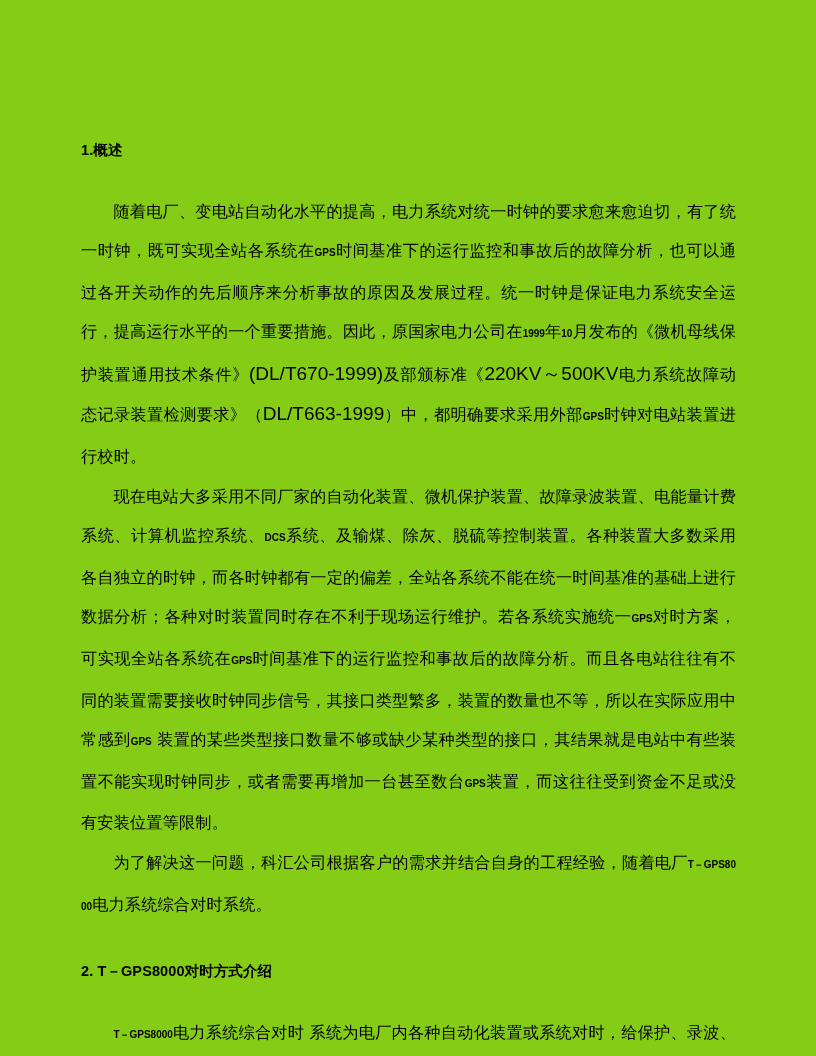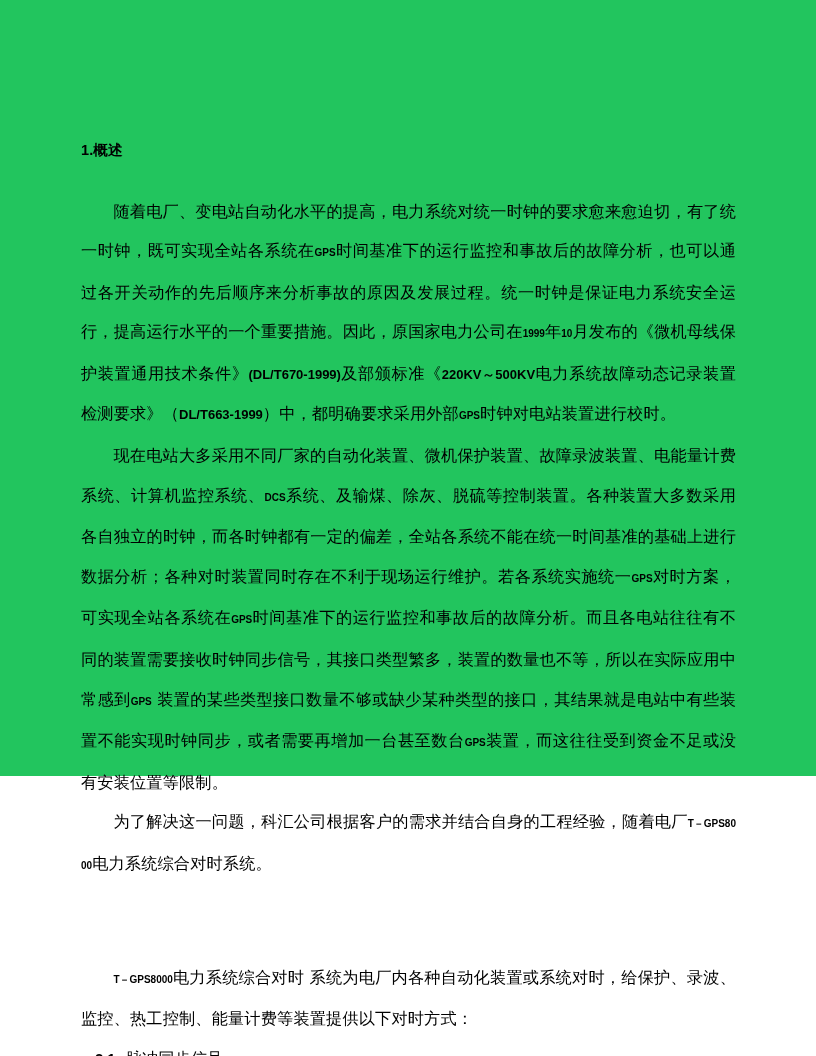--- a/index.html
+++ b/index.html
@@ -13,22 +13,22 @@
     height: 1056px;
     overflow: hidden;
     font-family: "DejaVu Serif", serif;
     color: #000000;
     -webkit-font-smoothing: none;
   }
 
   .page {
     position: relative;
     width: 816px;
-    height: 776px;
-    background: #22c55e;
+    height: 1056px;
+    background: #84cc16;
     box-sizing: border-box;
     padding-left: 28px;
   }
 
   .content {
     position: absolute;
     left: 81px;
     top: 143px;
     width: 655px;
   }
@@ -60,22 +60,22 @@
   
   .lat {
     font-family: "Liberation Sans", "DejaVu Sans", sans-serif;
     font-weight: bold;
     font-size: 10px;
     letter-spacing: 0;
   }
   
   .lat-r {
     font-family: "Liberation Sans", "DejaVu Sans", sans-serif;
-    font-weight: bold;
-    font-size: 13px;
+    font-weight: normal;
+    font-size: 19px;
     letter-spacing: 0;
   }
 
   .sub-h {
     font-family: "DejaVu Serif", serif;
     font-size: 16.2px;
     line-height: 39.6px;
     margin: 0;
     padding-left: 14px;
   }
@@ -98,20 +98,21 @@
     <div class="spacer-md"></div>
 
     <p class="p indent"><span>随着电厂、变电站自动化水平的提高，电力系统对统一时钟的要求愈来愈迫切，有了统一时钟，既可实现全站各系统在</span><span class="lat">GPS</span><span>时间基准下的运行监控和事故后的故障分析，也可以通过各开关动作的先后顺序来分析事故的原因及发展过程。统一时钟是保证电力系统安全运行，提高运行水平的一个重要措施。因此，原国家电力公司在</span><span class="lat">1999</span><span>年</span><span class="lat">10</span><span>月发布的《微机母线保护装置通用技术条件》</span><span class="lat-r">(DL/T670-1999)</span><span>及部颁标准《</span><span class="lat-r">220KV～500KV</span><span>电力系统故障动态记录装置检测要求》（</span><span class="lat-r">DL/T663-1999</span><span>）中，都明确要求采用外部</span><span class="lat">GPS</span><span>时钟对电站装置进行校时。</span></p>
 
     <p class="p indent"><span>现在电站大多采用不同厂家的自动化装置、微机保护装置、故障录波装置、电能量计费系统、计算机监控系统、</span><span class="lat">DCS</span><span>系统、及输煤、除灰、脱硫等控制装置。各种装置大多数采用各自独立的时钟，而各时钟都有一定的偏差，全站各系统不能在统一时间基准的基础上进行数据分析；各种对时装置同时存在不利于现场运行维护。若各系统实施统一</span><span class="lat">GPS</span><span>对时方案，可实现全站各系统在</span><span class="lat">GPS</span><span>时间基准下的运行监控和事故后的故障分析。而且各电站往往有不同的装置需要接收时钟同步信号，其接口类型繁多，装置的数量也不等，所以在实际应用中常感到</span><span class="lat">GPS</span><span> 装置的某些类型接口数量不够或缺少某种类型的接口，其结果就是电站中有些装置不能实现时钟同步，或者需要再增加一台甚至数台</span><span class="lat">GPS</span><span>装置，而这往往受到资金不足或没有安装位置等限制。</span></p>
 
     <p class="p indent"><span>为了解决这一问题，科汇公司根据客户的需求并结合自身的工程经验，随着电厂</span><span class="lat">T－GPS8000</span><span>电力系统综合对时系统。</span></p>
 
     <div class="spacer-lg"></div>
 
+    <h2 class="h-sec">2. T－GPS8000对时方式介绍</h2>
 
     <div class="spacer-md"></div>
 
     <p class="p indent"><span class="lat">T－GPS8000</span><span>电力系统综合对时 系统为电厂内各种自动化装置或系统对时，给保护、录波、监控、热工控制、能量计费等装置提供以下对时方式：</span></p>
 
     <p class="sub-h"><span class="num">2.1</span>&nbsp; <span>脉冲同步信号</span></p>
 
   </div>
 </div>
 

